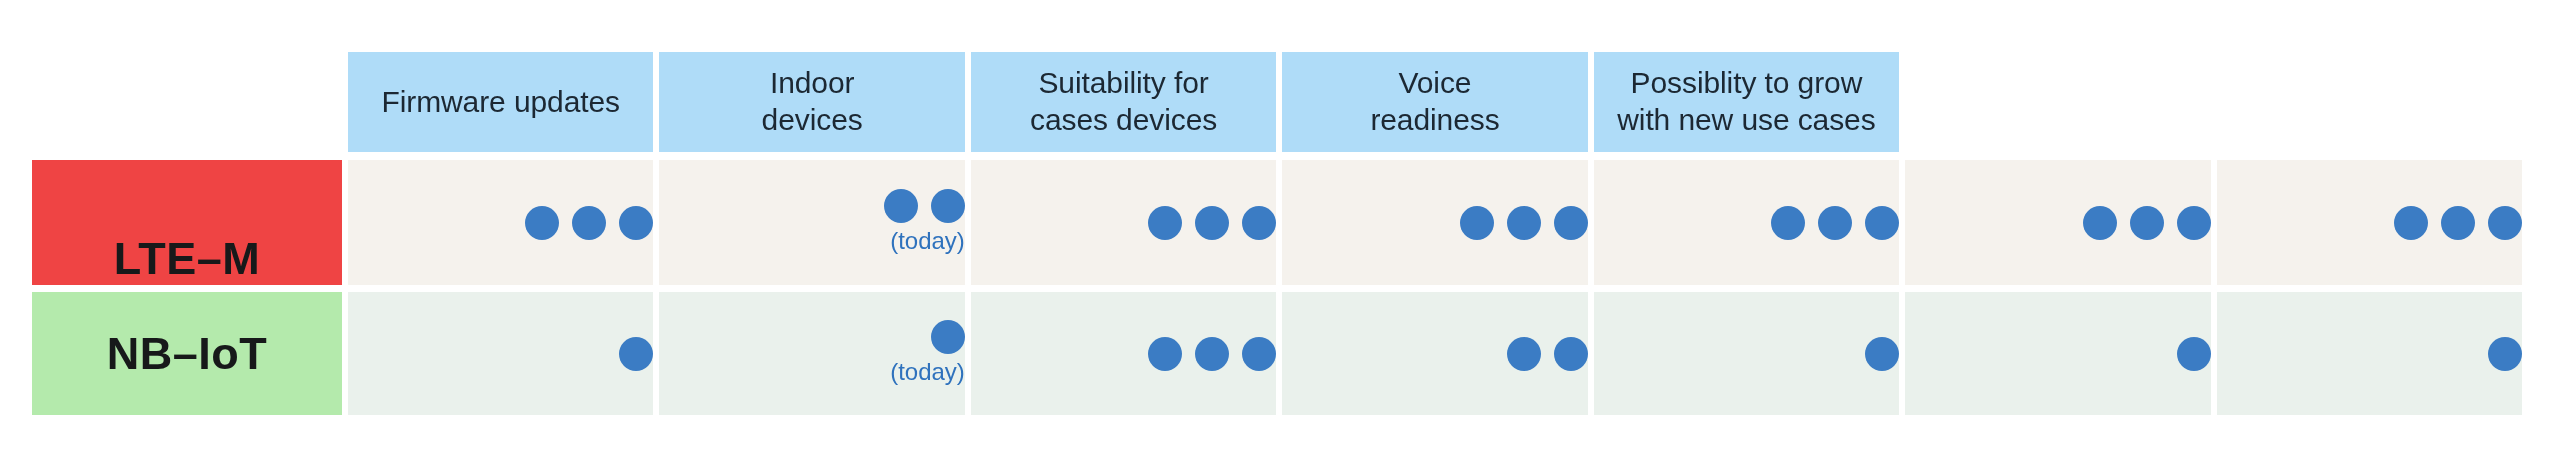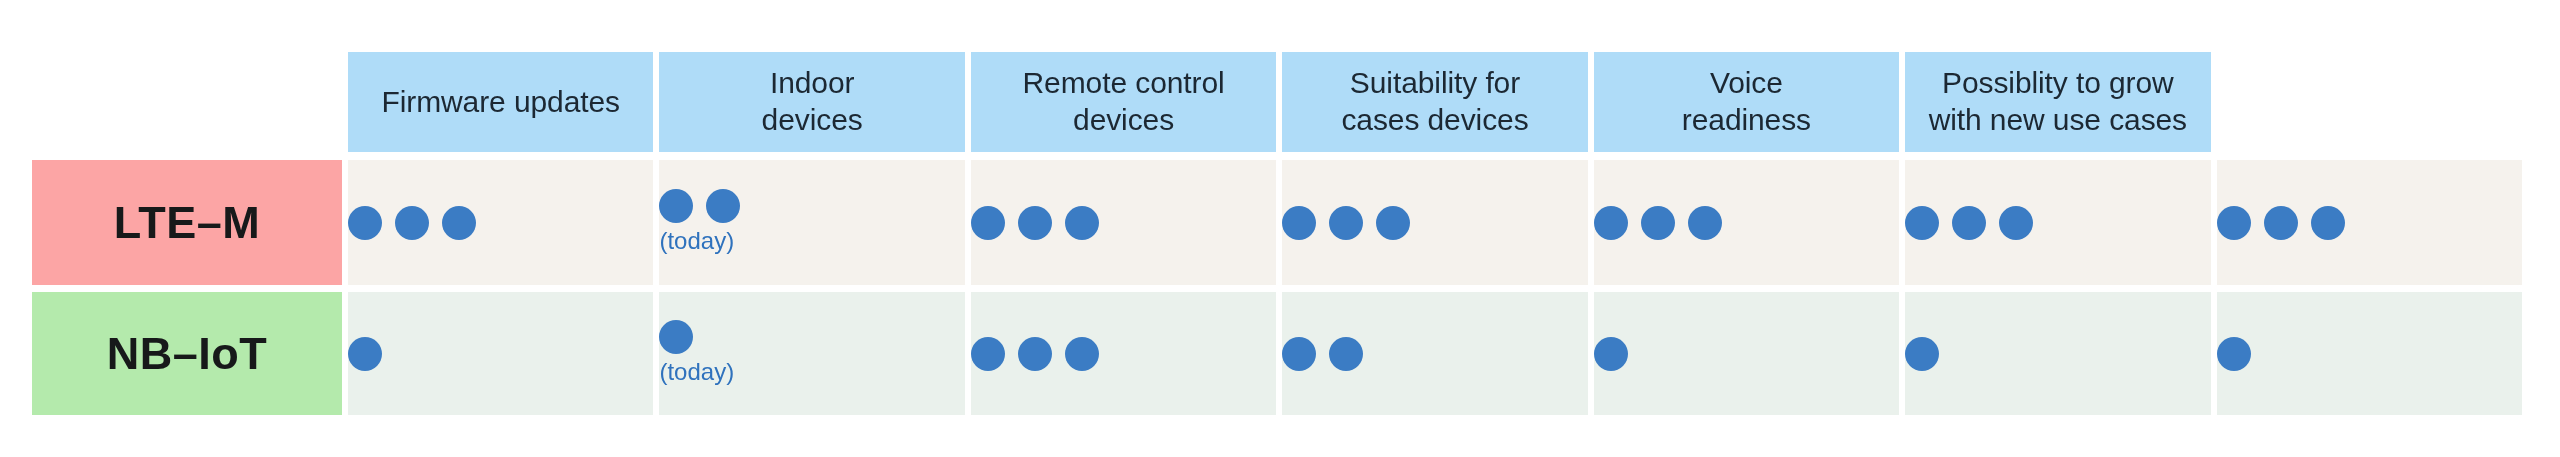--- a/index.html
+++ b/index.html
@@ -70,28 +70,28 @@
     display: flex;
     align-items: center;
     justify-content: center;
   }
   .row-header-label {
     font-size: 45px;
     font-weight: bold;
     color: #17191a;
     letter-spacing: 0.5px;
   }
-  .row-header.ltem { grid-row: 3; background: #fca5a5; }
+  .row-header.ltem { grid-row: 3; background: #ef4444; align-items: flex-end; }
   .row-header.nbiot { grid-row: 5; background: #b4eaac; text-align: center; }
 
   
   .data-cell {
     display: flex;
     flex-direction: column;
-    align-items: flex-start;
+    align-items: flex-end;
     justify-content: center;
     box-sizing: border-box;
     position: relative;
   }
   .data-cell.ltem { grid-row: 3; background: #f5f2ed; }
   .data-cell.nbiot { grid-row: 5; background: #eaf1ec; }
 
   .dots {
     display: flex;
     flex-direction: row;
@@ -130,26 +130,20 @@
     </div>
 
 
     <div class="col-header">
       <div class="col-header-label">
         <span>Indoor</span><br>
         <span>devices</span>
       </div>
     </div>
 
-    <div class="col-header">
-      <div class="col-header-label">
-        <span>Remote control</span><br>
-        <span>devices</span>
-      </div>
-    </div>
 
     <div class="col-header">
       <div class="col-header-label">
         <span>Suitability for</span><br>
         <span>cases devices</span>
       </div>
     </div>
 
     <div class="col-header">
       <div class="col-header-label">

